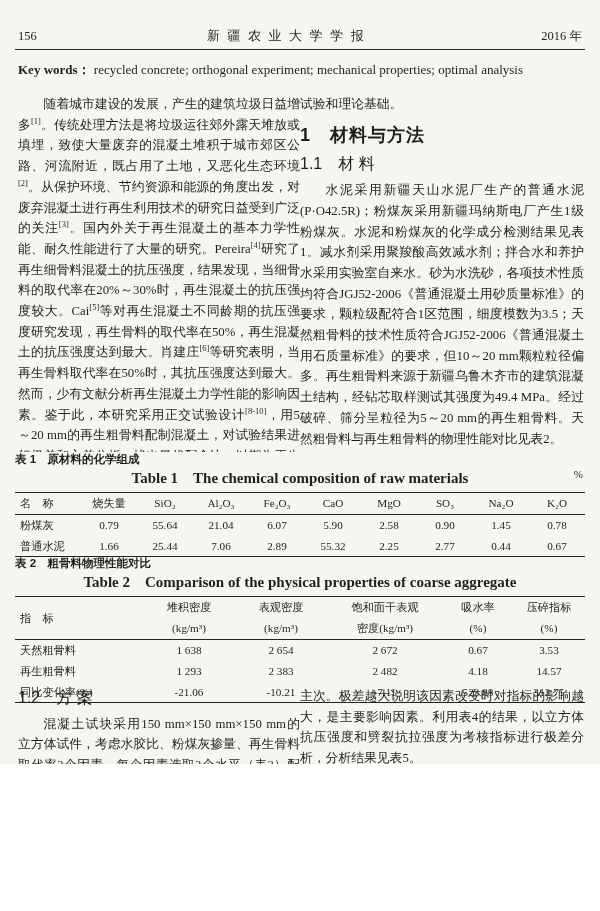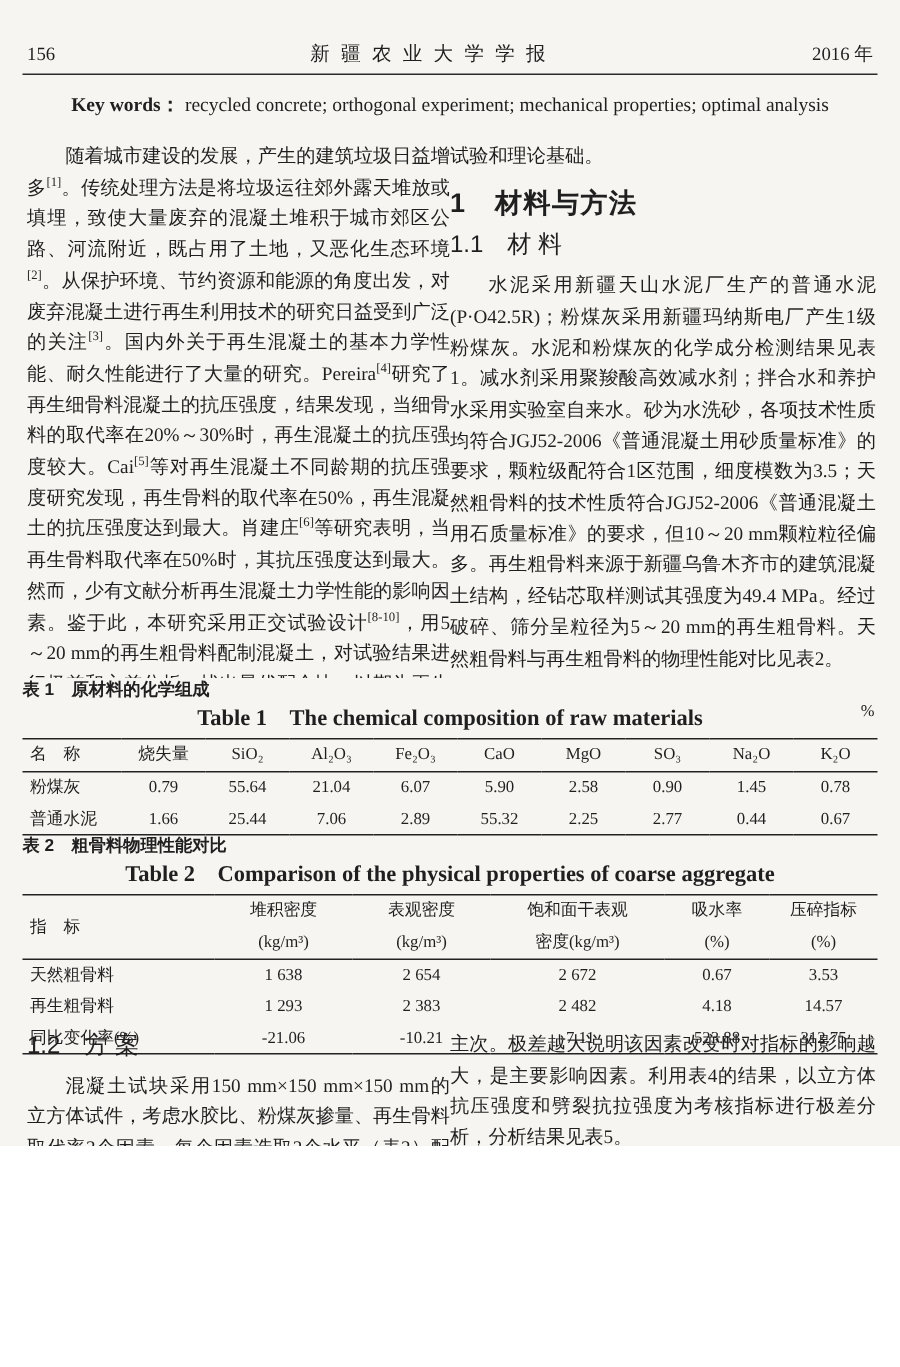--- a/index.html
+++ b/index.html
@@ -6,21 +6,21 @@
   .page{
     position:relative;width:600px;height:764px;overflow:hidden;
     background:#f6f5f1;color:#1f1f1f;
     font-family:"Liberation Serif", serif;
   }
   
   .header-row{position:absolute;top:27px;left:18px;right:18px;display:flex;
     justify-content:space-between;align-items:baseline;font-size:12.5px;}
   .journal-title{letter-spacing:0.58em;font-size:13px;white-space:nowrap;}
   .header-rule{position:absolute;top:49px;left:15px;right:15px;border-top:1.6px solid #2b2b2b;}
-  .keywords{position:absolute;top:61px;left:18px;right:18px;font-size:13px;text-align:center;}
+  .keywords{position:absolute;top:61px;left:18px;right:18px;font-size:13px;}
   .kw-label{font-weight:bold;}
   
   .col{position:absolute;width:282px;font-size:12.8px;line-height:20.7px;
     text-align:justify;overflow:hidden;}
   .col p{margin:0;text-indent:2em;}
   .col p.cont{text-indent:0;}
   #col-left-top{left:18px;top:94px;height:358px;}
   #col-right-top{left:300px;top:94px;height:358px;width:284px;}
   #col-left-bottom{left:18px;top:686px;height:224px;}
   #col-right-bottom{left:300px;top:686px;width:284px;height:224px;}

